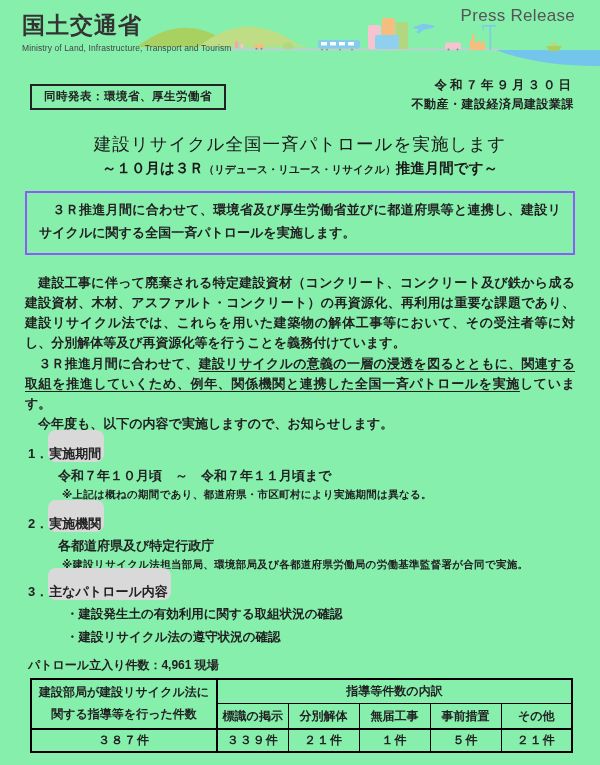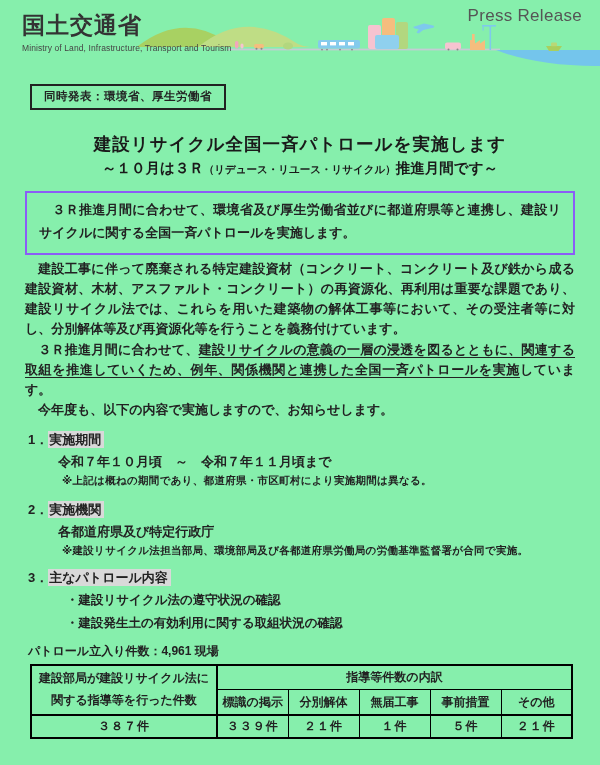--- a/index.html
+++ b/index.html
@@ -5,48 +5,48 @@
   * { margin:0; padding:0; box-sizing:border-box; }
   html,body { background:#ffffff; }
   body { font-family:"Liberation Sans","DejaVu Sans",sans-serif; color:#222; }
   .page { position:relative; width:600px; height:765px; background:#86efac; overflow:hidden; margin:0 auto; }
 
   
   .banner { position:relative; height:76px; }
   .logo { position:absolute; left:22px; top:12px; z-index:2; }
   .logo-jp { font-size:23px; font-weight:bold; color:#333; letter-spacing:1px; line-height:1.2; }
   .logo-en { font-size:8.5px; color:#454545; margin-top:3px; letter-spacing:0.1px; }
-  .press-release { position:absolute; right:18px; top:6px; font-size:17px; color:#555; z-index:3; letter-spacing:0.3px; }
+  .press-release { position:absolute; right:25px; top:6px; font-size:17px; color:#555; z-index:3; letter-spacing:0.3px; }
   .banner-art { position:absolute; left:130px; top:0; width:470px; height:72px; z-index:1; }
 
   
   .meta-row { position:relative; height:48px; }
   .joint-box { position:absolute; left:30px; top:8px; border:2px solid #222; padding:3px 12px 4px; font-size:11.5px; font-weight:bold; letter-spacing:0.5px; }
   .date-block { position:absolute; right:26px; top:0; text-align:right; font-weight:bold; line-height:1.5; }
   .date-line { font-size:12.5px; letter-spacing:3px; }
   .dept-line { font-size:12px; letter-spacing:0.5px; }
 
   
   .title-block { text-align:center; margin-top:8px; }
-  .doc-title { font-size:17.5px; font-weight:bold; letter-spacing:1px; color:#1a1a1a; }
+  .doc-title { font-size:17.5px; font-weight:normal; letter-spacing:1px; color:#1a1a1a; }
   .doc-subtitle { font-size:14.5px; font-weight:bold; margin-top:3px; color:#1a1a1a; }
   .doc-subtitle .small { font-size:10.5px; }
 
   
   .summary-box { margin:13px 25px 0; border:2px solid #8b5cf6; padding:6px 12px 8px; font-size:13px; font-weight:bold; line-height:1.75; text-align:justify; }
 
   
-  .body-text { margin:4px 25px 0; font-size:13px; font-weight:600; line-height:1.56; text-align:justify; }
+  .body-text { margin:18px 25px 0; font-size:13px; font-weight:600; line-height:1.56; text-align:justify; }
   .ul { text-decoration:underline; text-underline-offset:3px; text-decoration-thickness:1px; }
 
   
   .section-head { margin:10px 0 0 28px; font-size:13px; font-weight:bold; }
   .section-head.s2 { margin-top:13px; }
   .section-head.s3 { margin-top:11px; }
-  .hl { background:#d9d9d9; padding:1px 3px 1px 1px; }
+  .hl { background:#d9d9d9; padding:16px 3px 1px 1px;border-radius:8px; }
   .section-line { margin:4px 0 0 58px; font-size:13px; font-weight:bold; }
   .section-note { margin:3px 0 0 62px; font-size:10.5px; font-weight:600; letter-spacing:0.3px; }
   .bullet { margin:4px 0 0 66px; font-size:12.5px; font-weight:600; line-height:1.55; }
 
   
   .reference { margin:9px 0 0 28px; font-size:12px; font-weight:600; line-height:1.5; }
 
   
   .stats-table { border-collapse:collapse; margin:4px 0 0 30px; font-size:12px; font-weight:600; text-align:center; border:2px solid #000; table-layout:fixed; }
   .stats-table td { border:1px solid #000; padding:2px 3px; vertical-align:middle; }
@@ -129,20 +129,24 @@
 
       <g>
         <path d="M416,46 h16 l-3.5,5 h-9.5 z" fill="#a9cf5e"></path>
         <rect x="421" y="42.5" width="6" height="3.8" rx="1" fill="#b9d876"></rect>
       </g>
     </svg>
   </div>
 
   <div class="meta-row">
     <div class="joint-box">同時発表：環境省、厚生労働省</div>
+    <div class="date-block">
+      <div class="date-line">令和７年９月３０日</div>
+      <div class="dept-line">不動産・建設経済局建設業課</div>
+    </div>
   </div>
 
   <div class="title-block">
     <div class="doc-title">建設リサイクル全国一斉パトロールを実施します</div>
     <div class="doc-subtitle"><span>～１０月は３Ｒ</span><span class="small">（リデュース・リユース・リサイクル）</span><span>推進月間です～</span></div>
   </div>
 
   <div class="summary-box">　３Ｒ推進月間に合わせて、環境省及び厚生労働省並びに都道府県等と連携し、建設リサイクルに関する全国一斉パトロールを実施します。</div>
 
   <div class="body-text">
@@ -153,22 +157,22 @@
 
   <div class="section-head"><span>1．</span><span class="hl">実施期間</span></div>
   <div class="section-line">令和７年１０月頃　～　令和７年１１月頃まで</div>
   <div class="section-note">※上記は概ねの期間であり、都道府県・市区町村により実施期間は異なる。</div>
 
   <div class="section-head s2"><span>2．</span><span class="hl">実施機関</span></div>
   <div class="section-line">各都道府県及び特定行政庁</div>
   <div class="section-note">※建設リサイクル法担当部局、環境部局及び各都道府県労働局の労働基準監督署が合同で実施。</div>
 
   <div class="section-head s3"><span>3．</span><span class="hl">主なパトロール内容</span></div>
+  <div class="bullet">・建設発生土の有効利用に関する取組状況の確認</div>
   <div class="bullet">・建設リサイクル法の遵守状況の確認</div>
-  <div class="bullet">・建設発生土の有効利用に関する取組状況の確認</div>
 
   <div class="reference">
     <div>パトロール立入り件数：4,961 現場</div>
   </div>
 
   <table class="stats-table">
     <tbody>
         <tr>
       <td class="col-left thick-r thick-b left-head" rowspan="2">建設部局が建設リサイクル法に関する指導等を行った件数</td>
       <td colspan="5">指導等件数の内訳</td>

